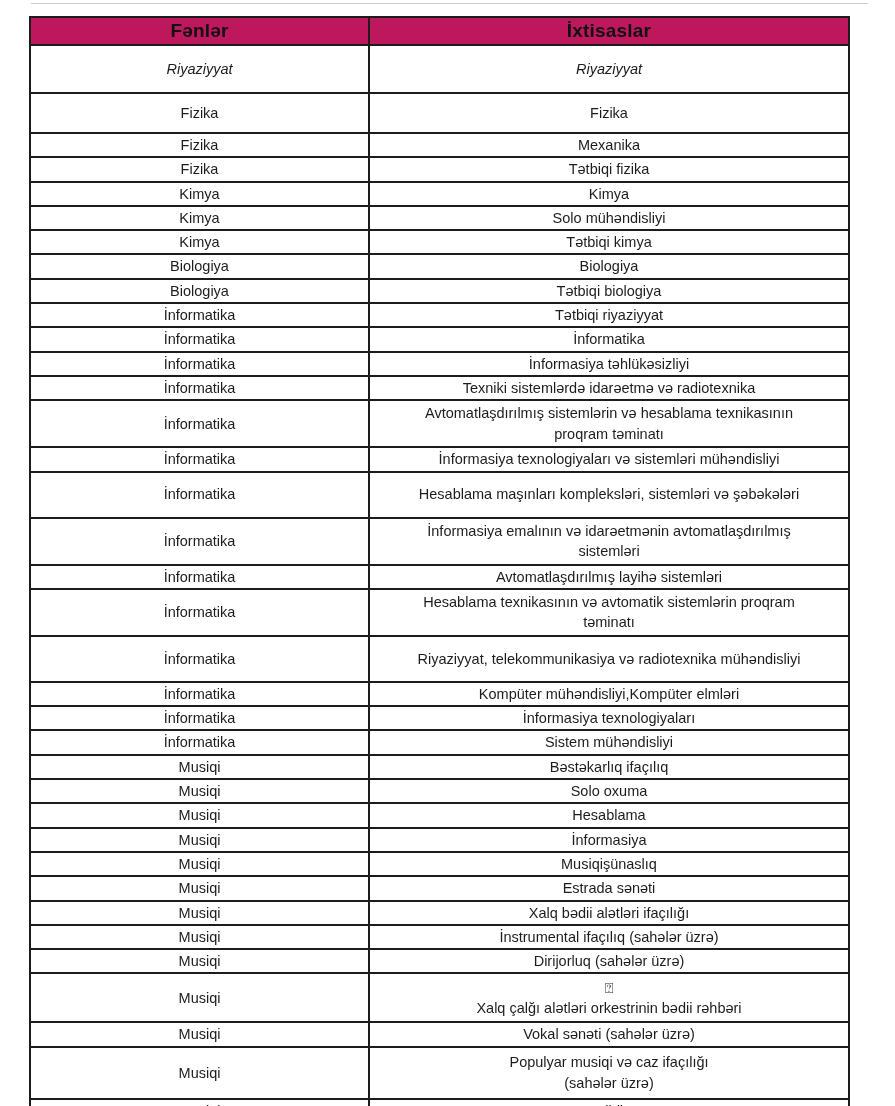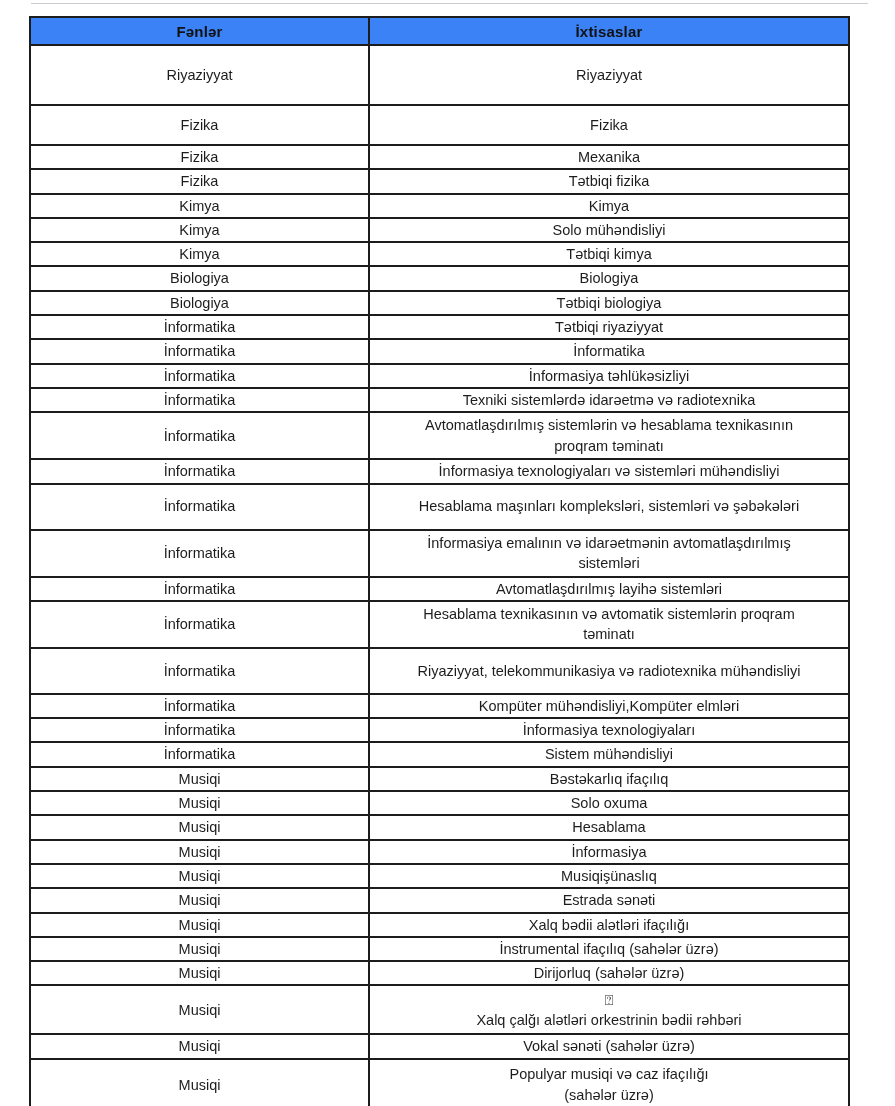--- a/index.html
+++ b/index.html
@@ -33,22 +33,22 @@
   table.subjects th,
   table.subjects td {
     border: 2px solid #1c1c1c;
     text-align: center;
     vertical-align: middle;
     padding: 1px 8px;
     white-space: pre-line;
     overflow: hidden;
   }
   table.subjects th {
-    background: #3b82f6;
-    font-size: 15px;
+    background: #be185d;
+    font-size: 19px;
     font-weight: bold;
     color: #111111;
     height: 24px;
     letter-spacing: 0.2px;
   }
   table.subjects td {
     font-size: 14.5px;
     color: #1d1d1d;
     line-height: 1.4;
   }
@@ -65,21 +65,21 @@
     <col class="c-fen">
     <col class="c-ixt">
   </colgroup>
   <thead>
     <tr>
       <th>Fənlər</th>
       <th>İxtisaslar</th>
     </tr>
   </thead>
   <tbody id="table-body">
-      <tr style="height: 60px;">
+      <tr style="height: 48px; font-style: italic;">
         <td>Riyaziyyat</td>
         <td>Riyaziyyat</td>
       </tr>
       <tr style="height: 40px;">
         <td>Fizika</td>
         <td>Fizika</td>
       </tr>
       <tr style="height: 23px;">
         <td>Fizika</td>
         <td>Mexanika</td>

